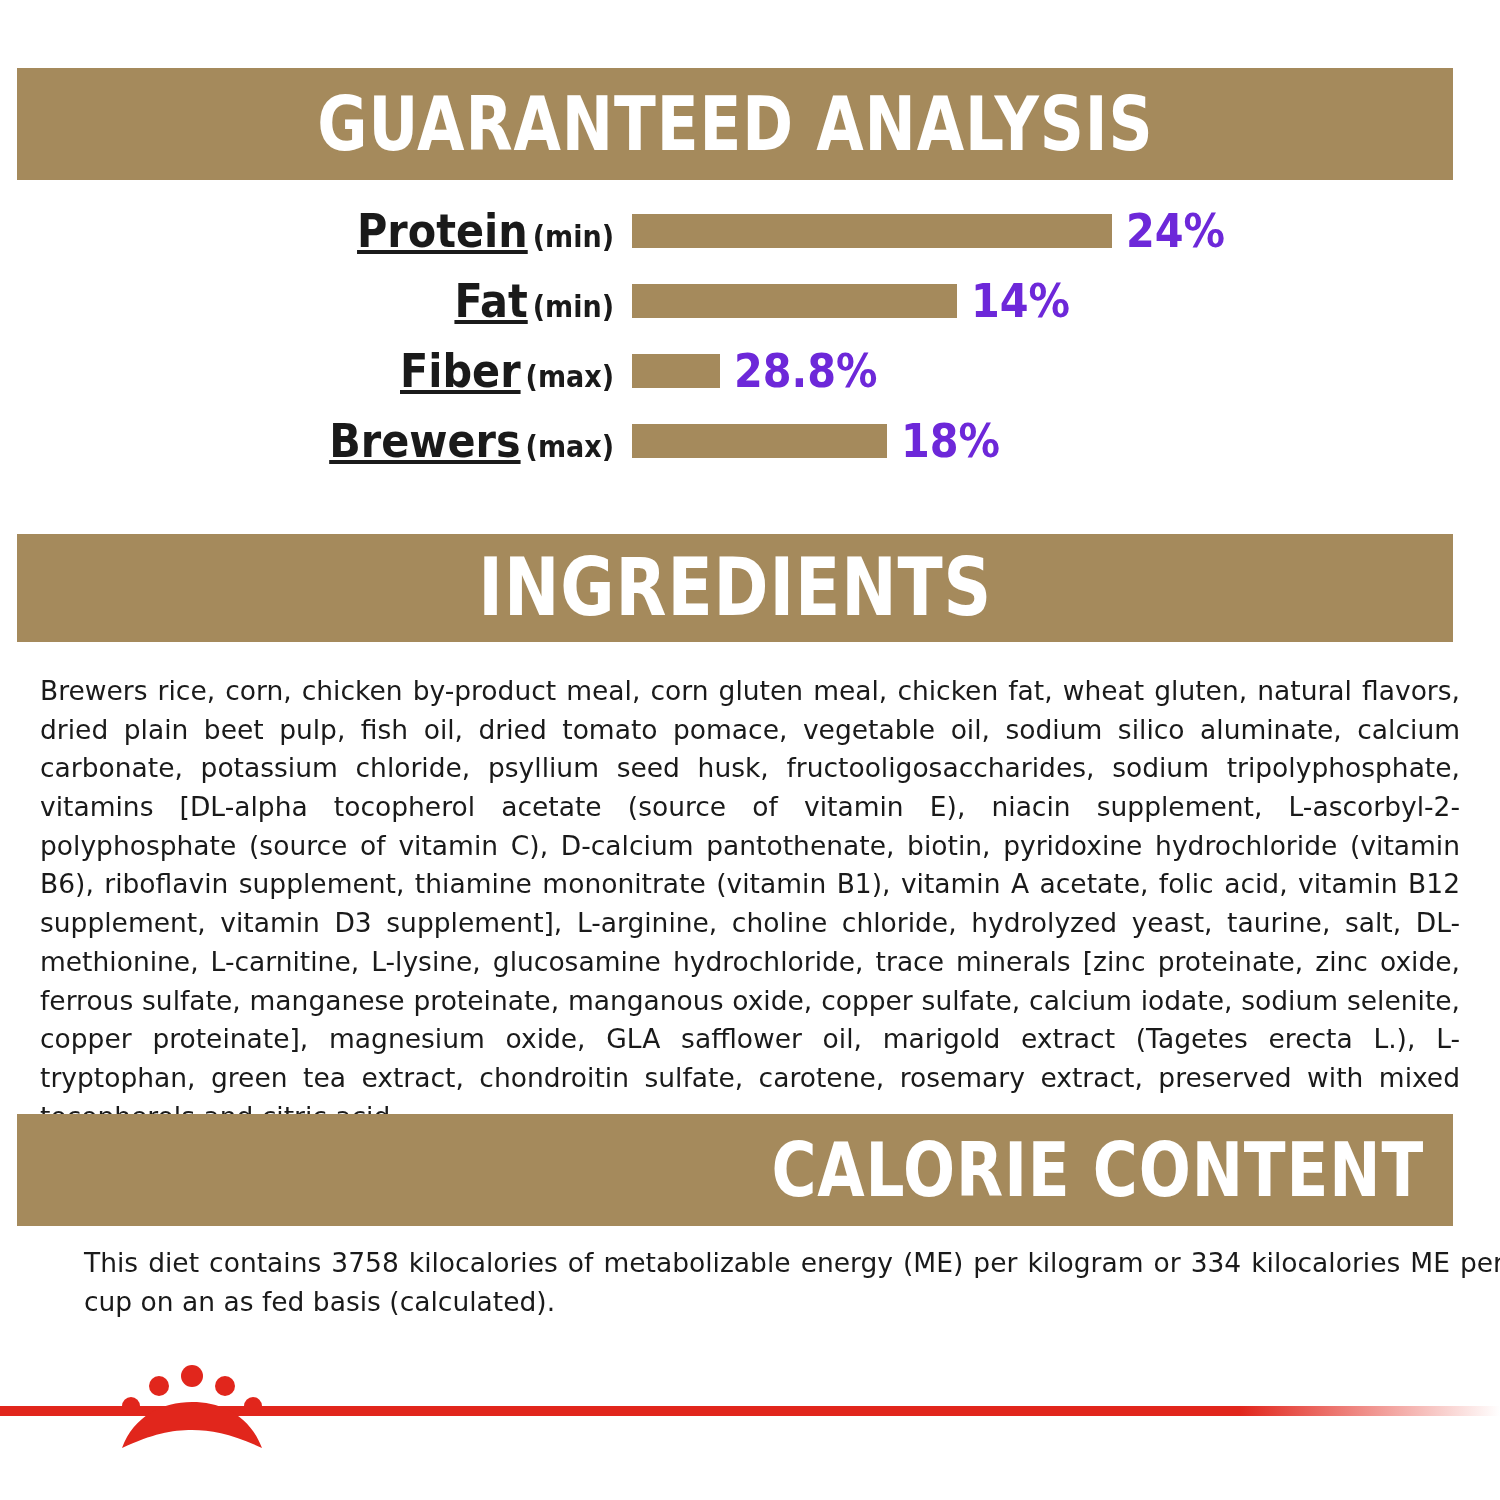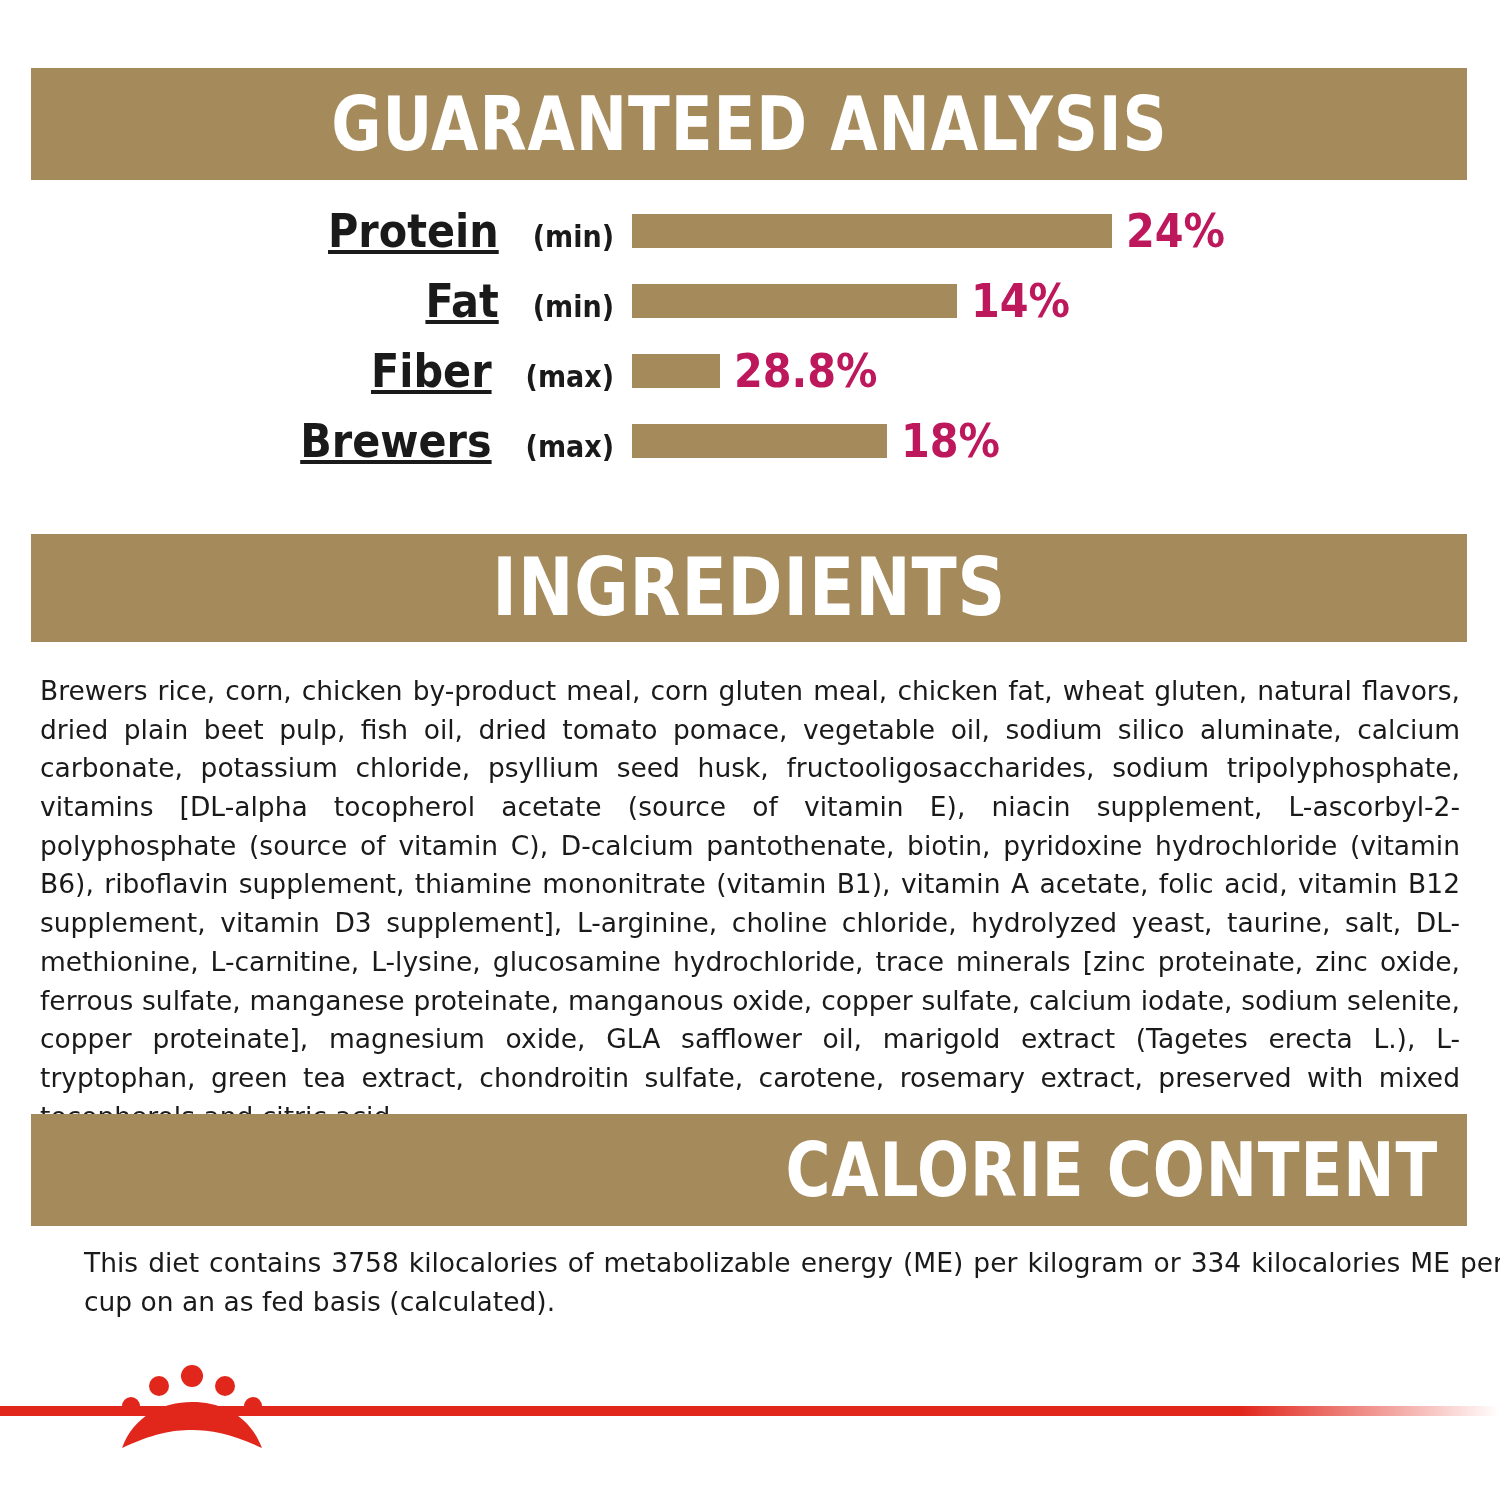--- a/index.html
+++ b/index.html
@@ -15,21 +15,21 @@
     position: relative;
     width: 1500px;
     height: 1500px;
     background: #ffffff;
     overflow: hidden;
   }
 
   
   .bar {
     position: absolute;
-    left: 31px;
+    left: 17px;
     width: 1436px;
     background: #a58a5c;
     display: flex;
     align-items: center;
     justify-content: center;
   }
   .bar-title {
     color: #ffffff;
     font-family: "DejaVu Sans Condensed", "Liberation Sans Narrow", "Liberation Sans", sans-serif;
     font-weight: bold;
@@ -64,30 +64,30 @@
   .ga-label {
     width: 600px;
     text-align: right;
     padding-right: 18px;
     white-space: nowrap;
     color: #1a1a1a;
     font-family: "DejaVu Sans Condensed", "Liberation Sans Narrow", "Liberation Sans", sans-serif;
     font-weight: bold;
   }
   .ga-name { font-size: 46px; text-decoration: underline; }
-  .ga-qual { font-size: 30px; margin-left: 29px; }
+  .ga-qual { font-size: 30px; }
   .ga-bar {
     height: 34px;
     background: #a58a5c;
   }
   .ga-value {
     margin-left: 14px;
     font-size: 46px;
     font-weight: bold;
-    color: #be185d;
+    color: #6d28d9;
     font-family: "DejaVu Sans Condensed", "Liberation Sans Narrow", "Liberation Sans", sans-serif;
     white-space: nowrap;
     text-align: right;
   }
 
   
   .body-text {
     position: absolute;
     left: 40px;
     width: 1420px;

